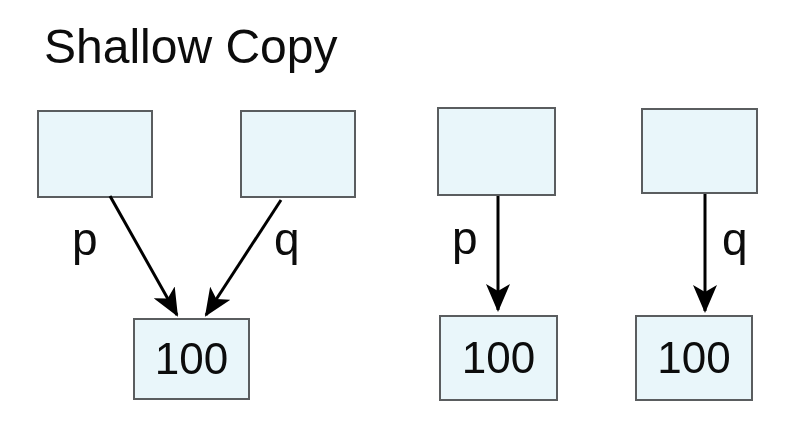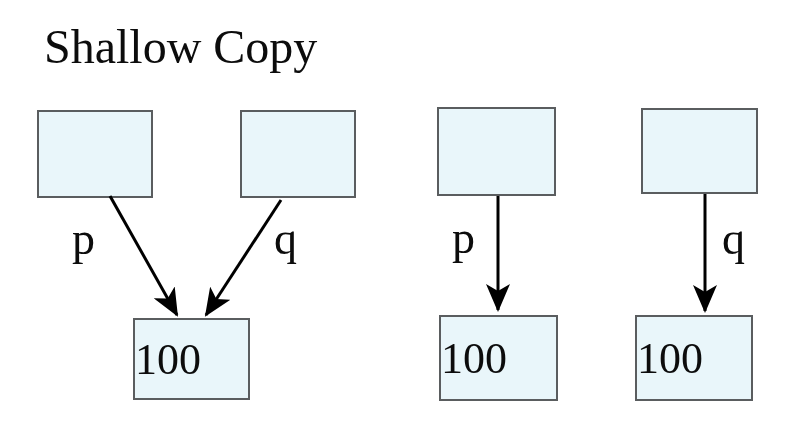--- a/index.html
+++ b/index.html
@@ -5,38 +5,38 @@
   html, body {
     margin: 0;
     padding: 0;
     background: #ffffff;
   }
   .canvas {
     position: relative;
     width: 812px;
     height: 448px;
     background: var(--background, #ffffff);
-    font-family: Liberation Serif, serif;
+    font-family: Liberation Sans, sans-serif;
     overflow: hidden;
   }
   .diagram-title {
     position: absolute;
     font-size: 48px;
     line-height: 1;
     color: var(--text, #0c0c0c);
     white-space: nowrap;
   }
   .memory-box {
     position: absolute;
     box-sizing: border-box;
     background: var(--box-fill, #e9f6fa);
     border: 2px solid var(--box-border, #5a5d5f);
     display: flex;
     align-items: center;
-    justify-content: flex-start;
+    justify-content: center;
     font-size: 44px;
     color: var(--text, #0c0c0c);
   }
   .ptr-label {
     position: absolute;
     font-size: 46px;
     line-height: 1;
     color: var(--text, #0c0c0c);
   }
   .arrow-layer {

